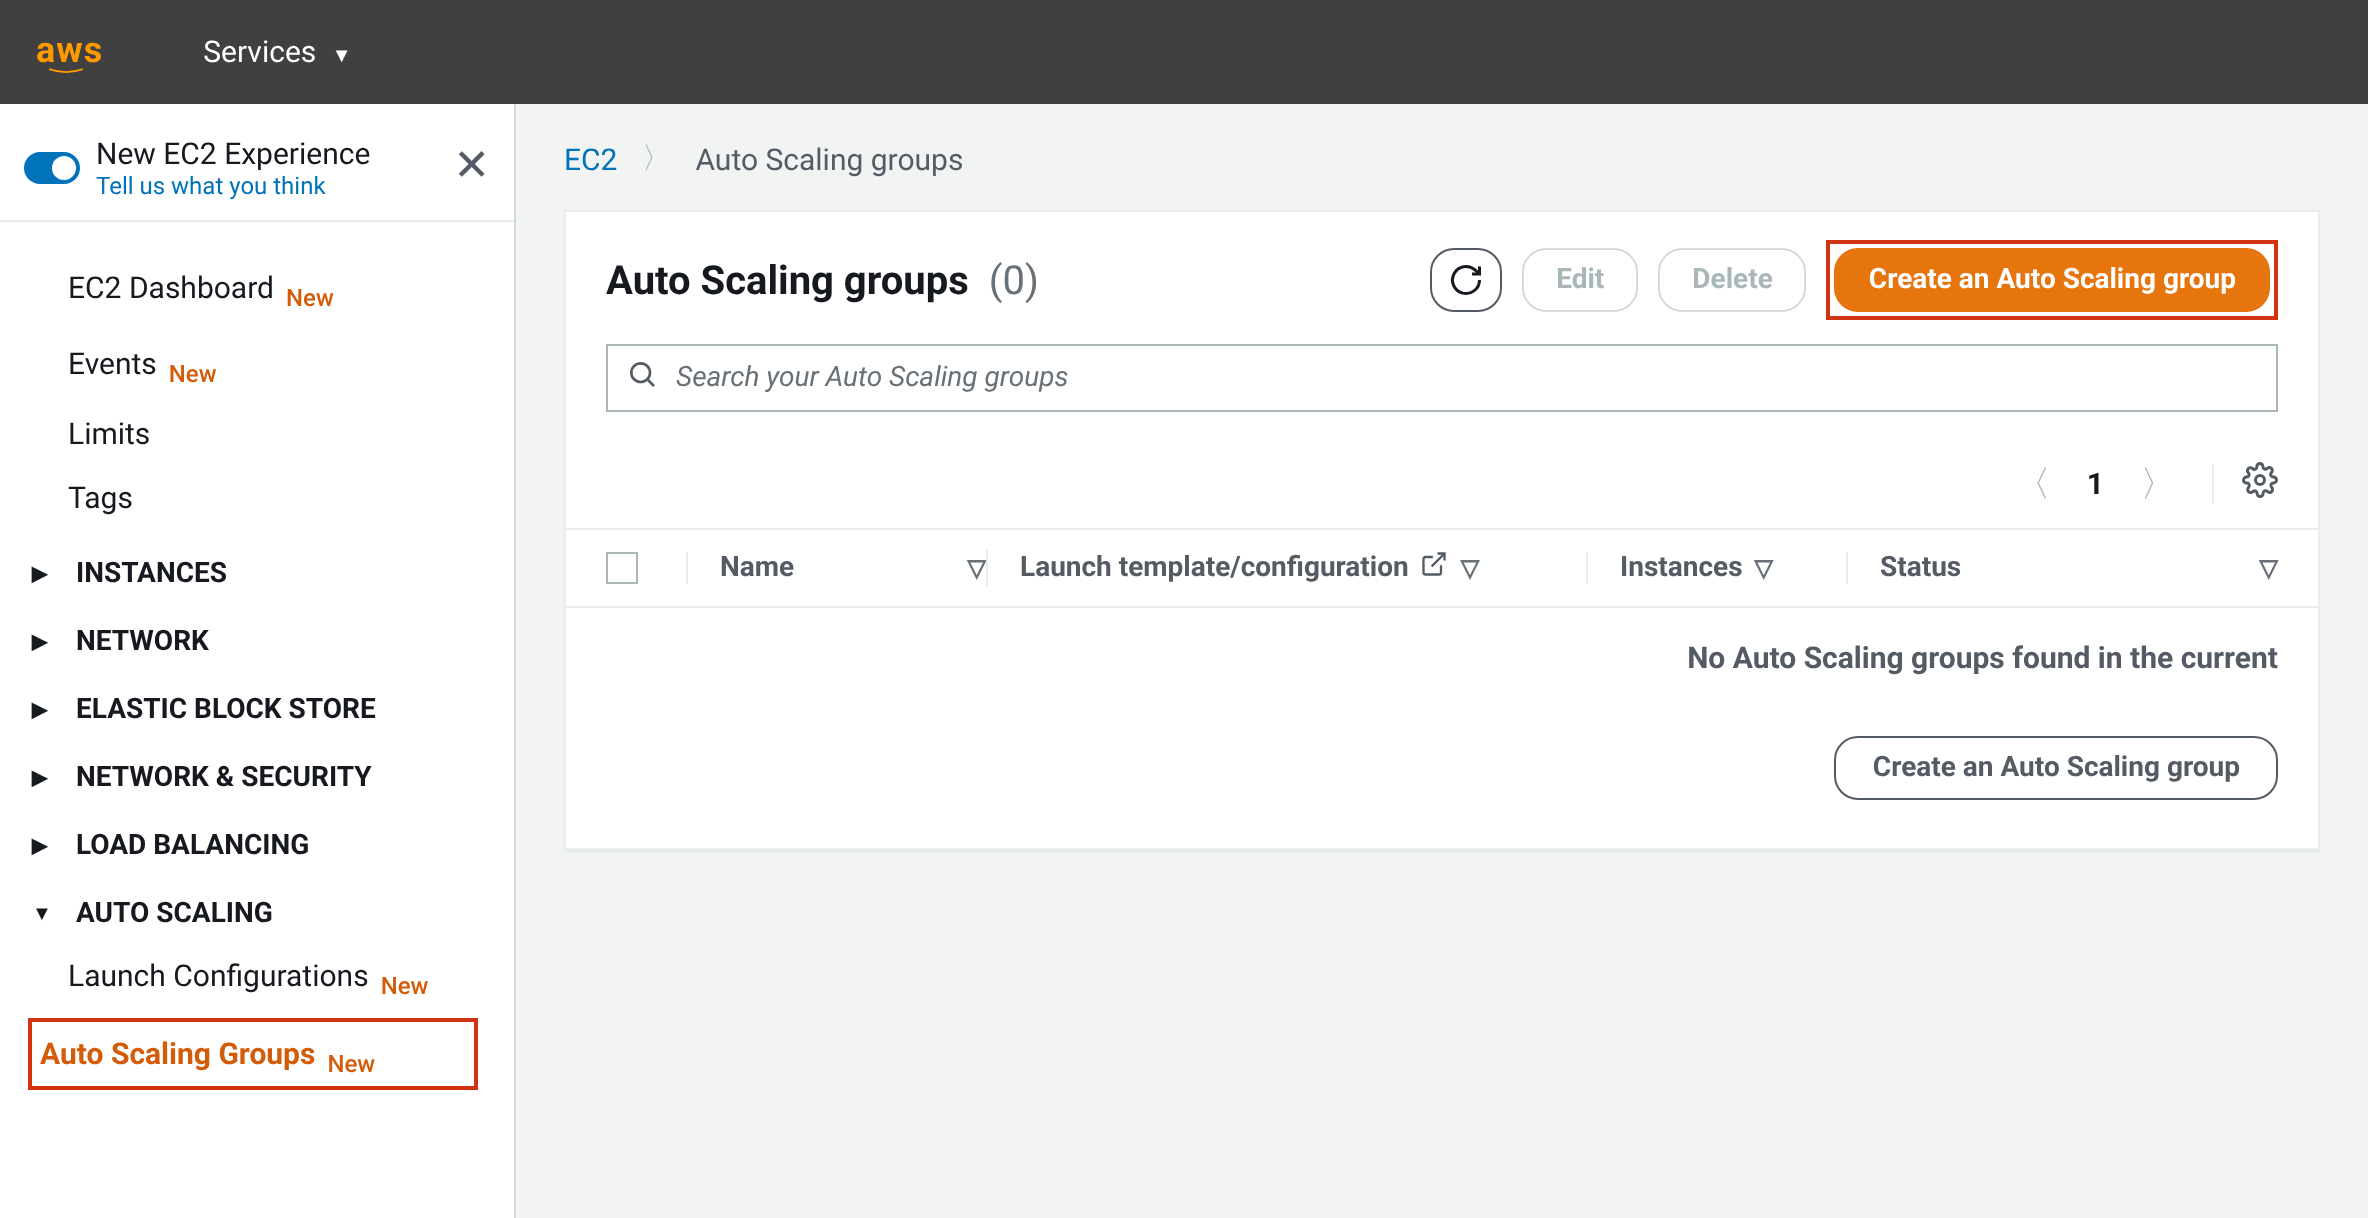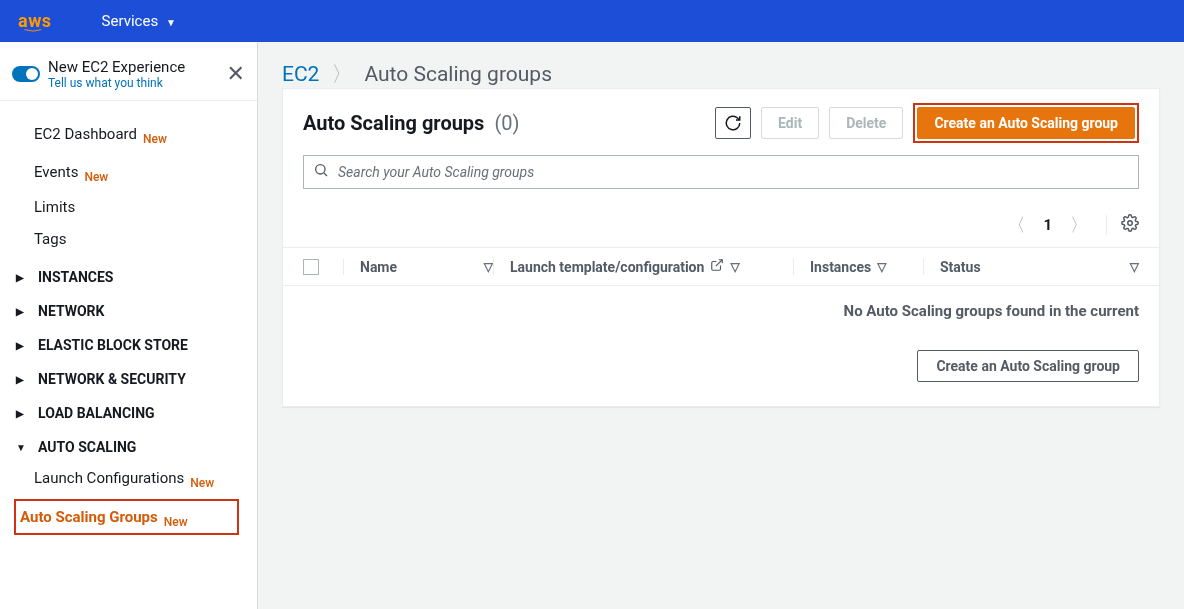--- a/index.html
+++ b/index.html
@@ -9,22 +9,22 @@
       font-family: -apple-system, BlinkMacSystemFont, "Segoe UI", Roboto, Arial, sans-serif;
     }
     body {
       background: #fff;
       width: 1184px;
       height: 609px;
       overflow: hidden;
     }
     
     .topnav {
-      height: 42px;
-      background: #1d4ed8;
+      height: 52px;
+      background: #404040;
       display: flex;
       align-items: center;
       padding: 0 18px;
       color: #fff;
     }
     .aws-logo {
       color: #ff9900;
       font-weight: 700;
       font-size: 18px;
       letter-spacing: 0.5px;
@@ -164,21 +164,22 @@
       padding: 0;
     }
     
     .content {
       flex: 1;
       background: #f2f3f3;
       padding: 18px 24px;
       overflow: auto;
     }
     .breadcrumb {
-      font-size: 21px;
+      font-size: 15px;
+      margin-bottom: 16px;
       display: flex;
       align-items: center;
       gap: 12px;
     }
     .bc-link {
       color: #0073bb;
       cursor: pointer;
     }
     .bc-sep {
       color: #aab7b8;
@@ -218,21 +219,21 @@
     }
     .btn {
       height: 32px;
       padding: 0 16px;
       border: 1px solid #545b64;
       background: #fff;
       color: #545b64;
       font-size: 14px;
       font-weight: 700;
       cursor: pointer;
-      border-radius: 2px;
+      border-radius: 12px;
       display: inline-flex;
       align-items: center;
       justify-content: center;
     }
     .btn.icon-only {
       padding: 0;
       width: 36px;
     }
     .btn.icon-only svg {
       width: 18px;

